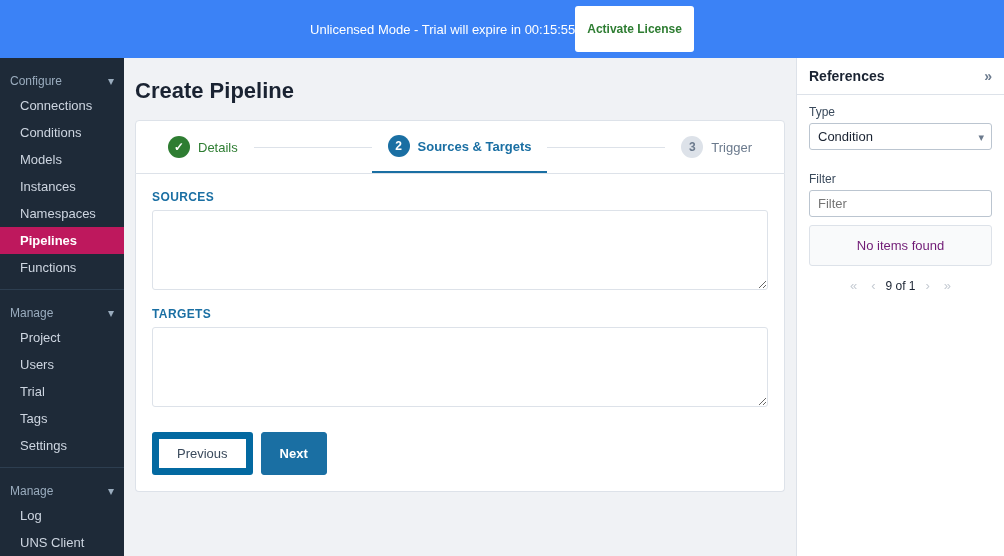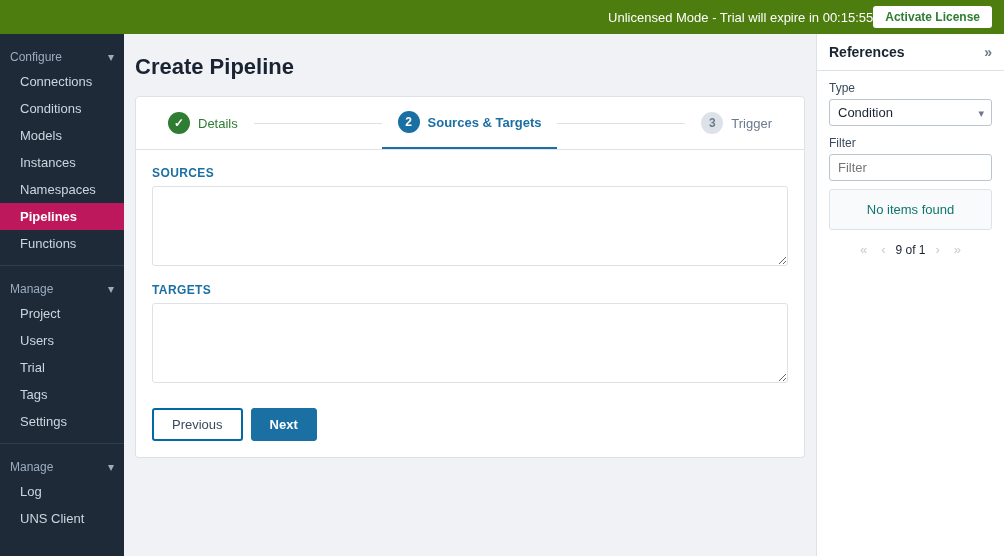--- a/index.html
+++ b/index.html
@@ -1,33 +1,33 @@
 <!DOCTYPE html>
 <html><head>
   <meta charset="utf-8">
   <style>
     * { box-sizing: border-box; margin: 0; padding: 0; }
     body { font-family: -apple-system, BlinkMacSystemFont, 'Segoe UI', sans-serif; font-size: 13px; background: #f0f2f5; display: flex; flex-direction: column; height: 556px; width: 1004px; overflow: hidden; }
 
     
     .banner {
-      background: #4d7c0f;
+      background: #3b82f6;
       color: white;
       padding: 6px 12px;
       display: flex;
       align-items: center;
-      justify-content: flex-end;
+      justify-content: center;
       font-size: 13px;
       flex-shrink: 0;
     }
     .activate-btn {
       background: white;
       color: #2e7d32;
       border: none;
-      padding: 4px 12px;
+      padding: 16px 12px;
       border-radius: 3px;
       font-size: 12px;
       font-weight: 600;
       cursor: pointer;
     }
 
     
     .layout {
       display: flex;
       flex: 1;
@@ -168,41 +168,41 @@
       margin-bottom: 14px;
     }
 
     .btn-group {
       display: flex;
       gap: 8px;
       margin-top: 8px;
     }
     .btn-prev {
       background: white;
-      border: 2px solid #0369a1;
+      border: 7px solid #0369a1;
       color: #3a4a5c;
       padding: 7px 18px;
       border-radius: 3px;
       cursor: pointer;
       font-size: 13px;
     }
     .btn-next {
       background: #1a6fa3;
       border: 1px solid #1a6fa3;
       color: white;
       padding: 7px 18px;
       border-radius: 3px;
       cursor: pointer;
       font-size: 13px;
       font-weight: 600;
     }
 
     
     .references-panel {
-      width: 188px;
+      width: 208px;
       background: white;
       border-left: 1px solid #dde2e9;
       flex-shrink: 0;
       display: flex;
       flex-direction: column;
     }
     .references-header {
       display: flex;
       align-items: center;
       justify-content: space-between;
@@ -220,21 +220,21 @@
       padding: 10px 12px;
     }
     .ref-label {
       font-size: 12px;
       color: #3a4a5c;
       margin-bottom: 4px;
       font-weight: 500;
     }
     .ref-select-wrapper {
       position: relative;
-      margin-bottom: 10px;
+      margin-bottom: 22px;
     }
     .ref-select {
       width: 100%;
       padding: 5px 28px 5px 8px;
       border: 1px solid #bbc5d0;
       border-radius: 3px;
       font-size: 13px;
       color: #1a2332;
       background: white;
       appearance: none;
@@ -258,21 +258,21 @@
       font-size: 13px;
       outline: none;
       color: #9aacbe;
       margin-bottom: 8px;
     }
     .ref-no-items {
       border: 1px solid #dde2e9;
       border-radius: 3px;
       padding: 12px 10px;
       font-size: 13px;
-      color: #0f766e;
+      color: #701a75;
       text-align: center;
       background: #f9fafb;
       margin-bottom: 10px;
     }
     .ref-pagination {
       display: flex;
       align-items: center;
       justify-content: center;
       gap: 6px;
       font-size: 13px;

